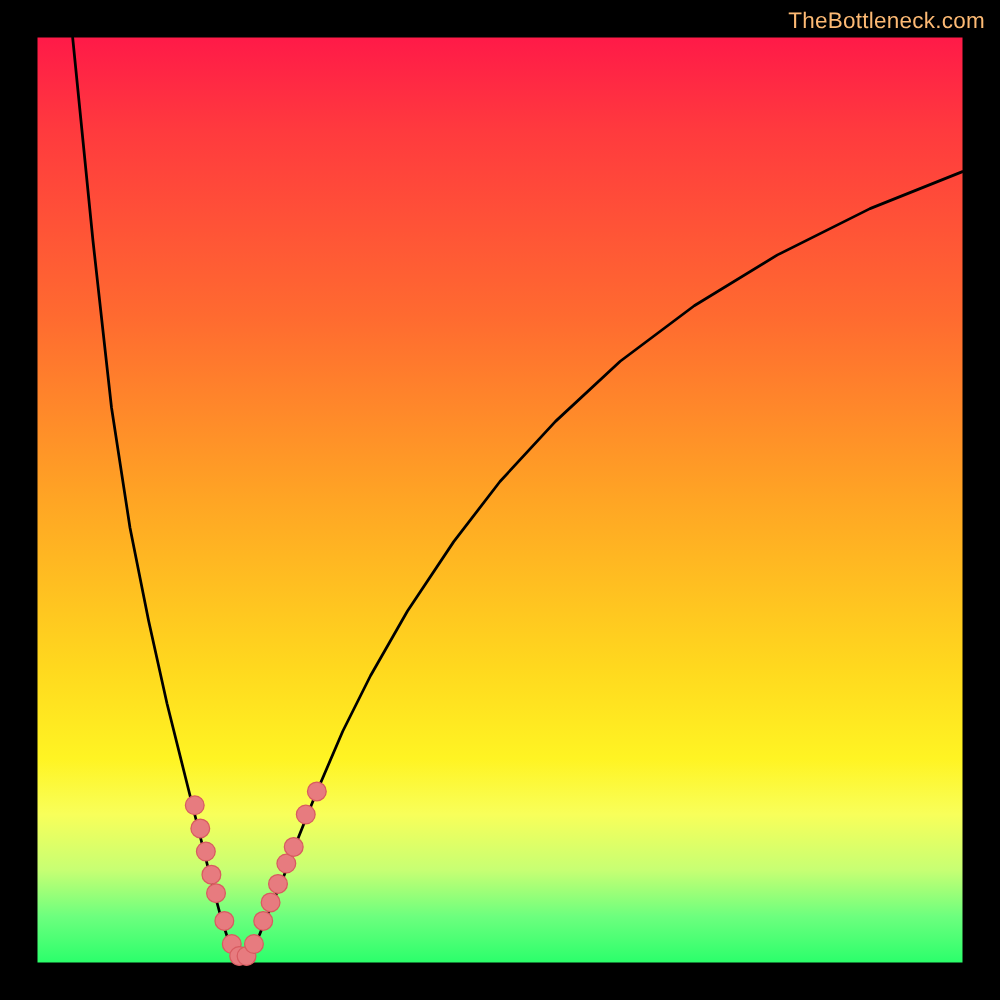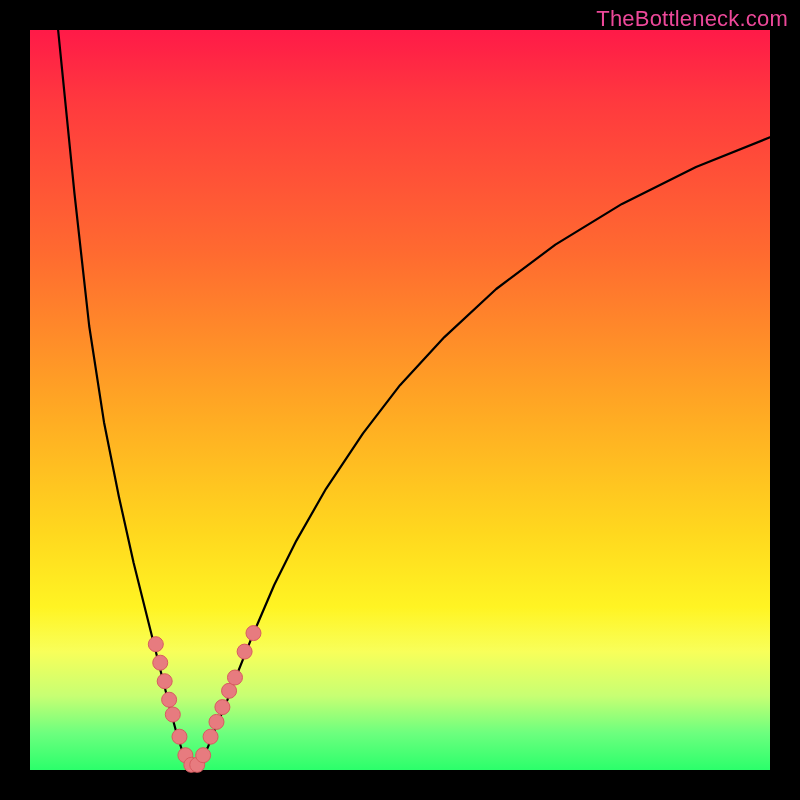--- a/index.html
+++ b/index.html
@@ -43,22 +43,22 @@
     left: 0;
     top: 0;
     width: 740px;
     height: 740px;
     overflow: visible;
   }
   .watermark {
     position: absolute;
     top: 6px;
     right: 12px;
-    color: #ec4899;
-    font-size: 22px;
+    color: #fdba74;
+    font-size: 18px;
     letter-spacing: 0.2px;
     font-weight: 400;
     user-select: none;
   }
 </style>
 </head>
 <body>
 
 <div class="frame">
   <div class="plot-area">

